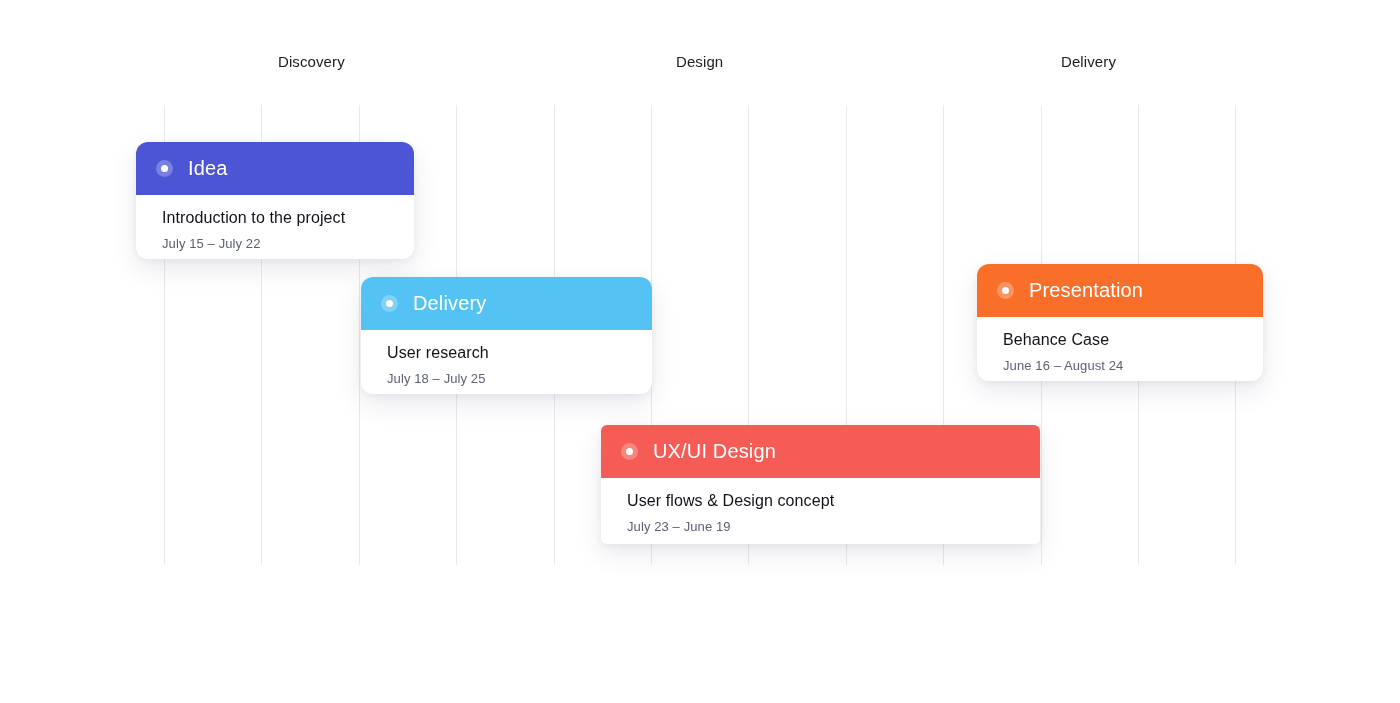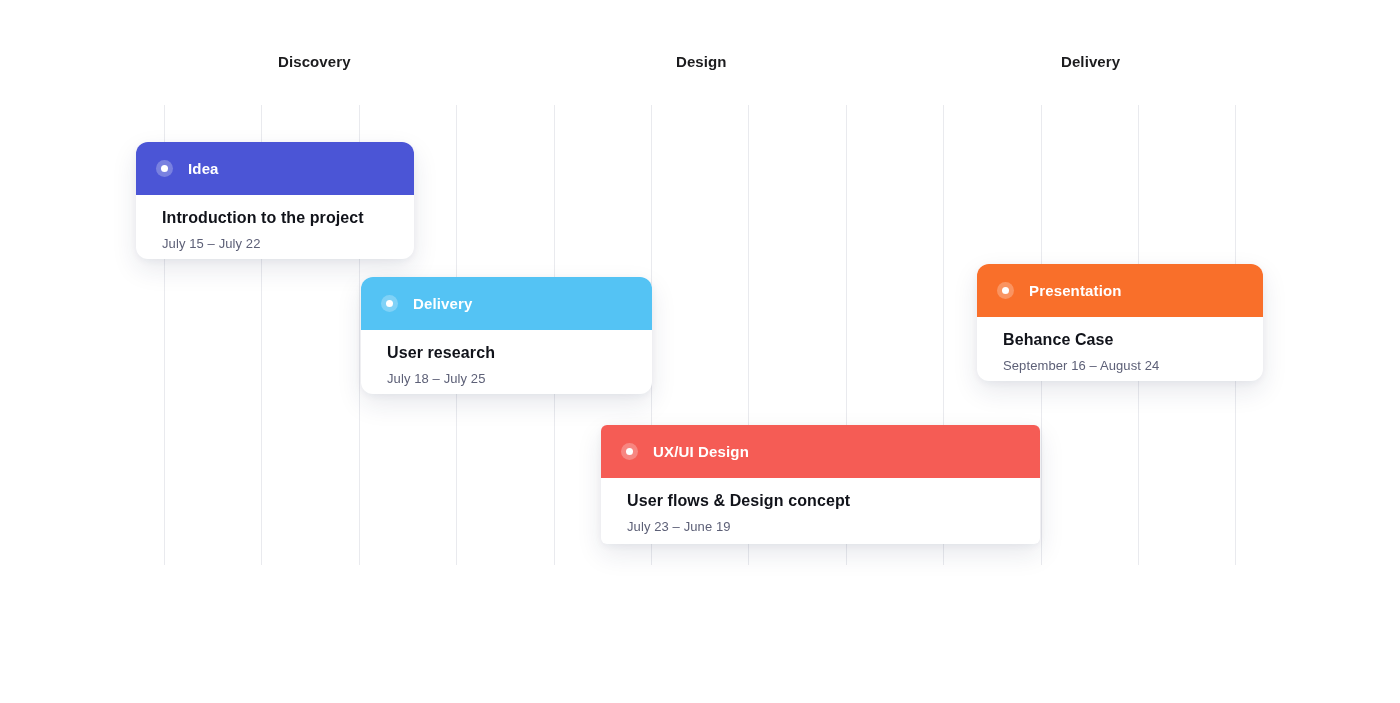--- a/index.html
+++ b/index.html
@@ -21,21 +21,21 @@
     background: #ffffff;
   }
 
   
   .phase-label {
     position: absolute;
     top: 52px;
     font-size: 15px;
     line-height: 20px;
     color: #1c1c1e;
-    font-weight: 700;
+    font-weight: 400;
     letter-spacing: 0.1px;
     white-space: nowrap;
   }
 
   
   .grid-layer {
     position: absolute;
     left: 0;
     top: 0;
     width: 1400px;
@@ -78,32 +78,32 @@
     background: rgba(255, 255, 255, 0.26);
   }
   .radio-icon .radio-dot {
     width: 7px;
     height: 7px;
     border-radius: 50%;
     background: #ffffff;
   }
   .task-header-title {
     color: #ffffff;
-    font-size: 15px;
-    font-weight: 700;
+    font-size: 20px;
+    font-weight: 400;
     letter-spacing: 0.15px;
     white-space: nowrap;
   }
   .task-body {
     padding: 13px 0 0 26px;
     box-sizing: border-box;
   }
   .task-title {
     font-size: 16px;
-    font-weight: 700;
+    font-weight: 400;
     color: #11131a;
     letter-spacing: 0.1px;
     line-height: 20px;
     white-space: nowrap;
   }
   .task-dates {
     margin-top: 7px;
     font-size: 13px;
     font-weight: 400;
     color: #5d6077;
@@ -177,17 +177,17 @@
 
   <div class="task-card" id="card-3" style="left: 977px; top: 264px; width: 286px; height: 117px;">
     <div class="task-header" id="card-3-header" style="background: rgb(249, 111, 42);">
       <span class="radio-icon">
         <span class="radio-dot"></span>
       </span>
       <span class="task-header-title">Presentation</span>
     </div>
     <div class="task-body">
       <div class="task-title">Behance Case</div>
-      <div class="task-dates">September 16 – August 24</div>
+      <div class="task-dates">June 16 – August 24</div>
     </div>
   </div>
 
 </div>
 
 </body></html>

